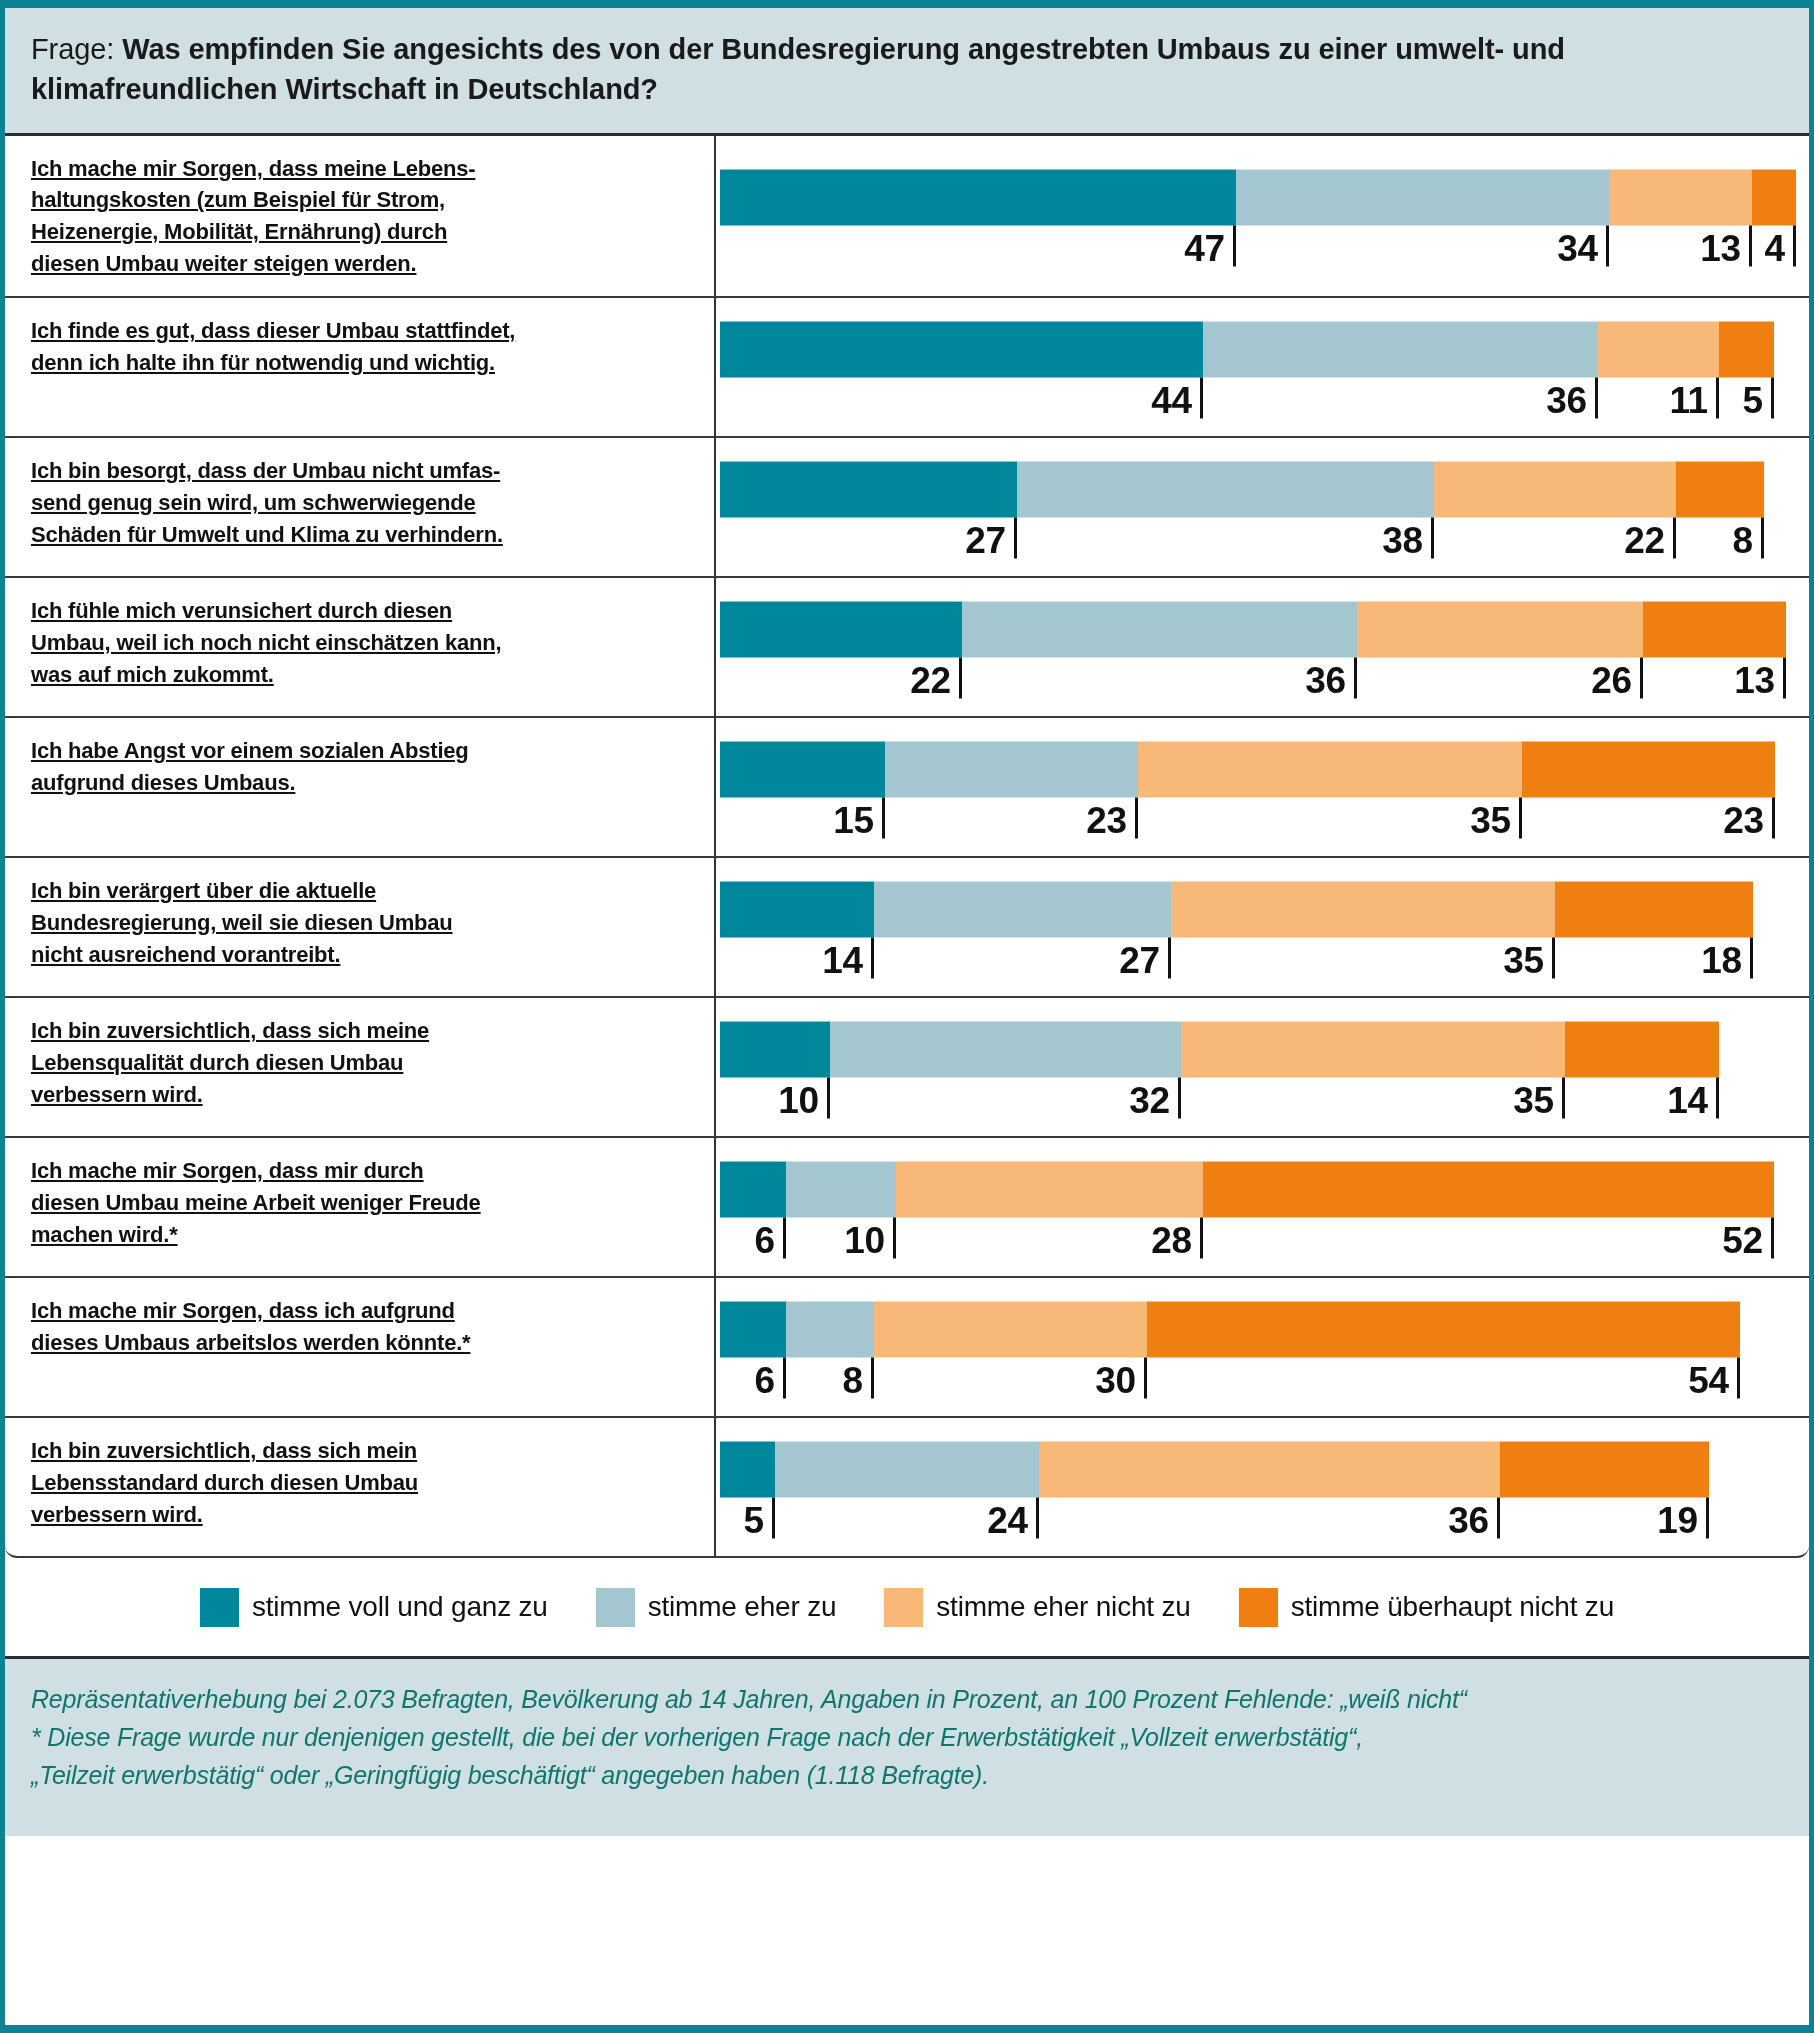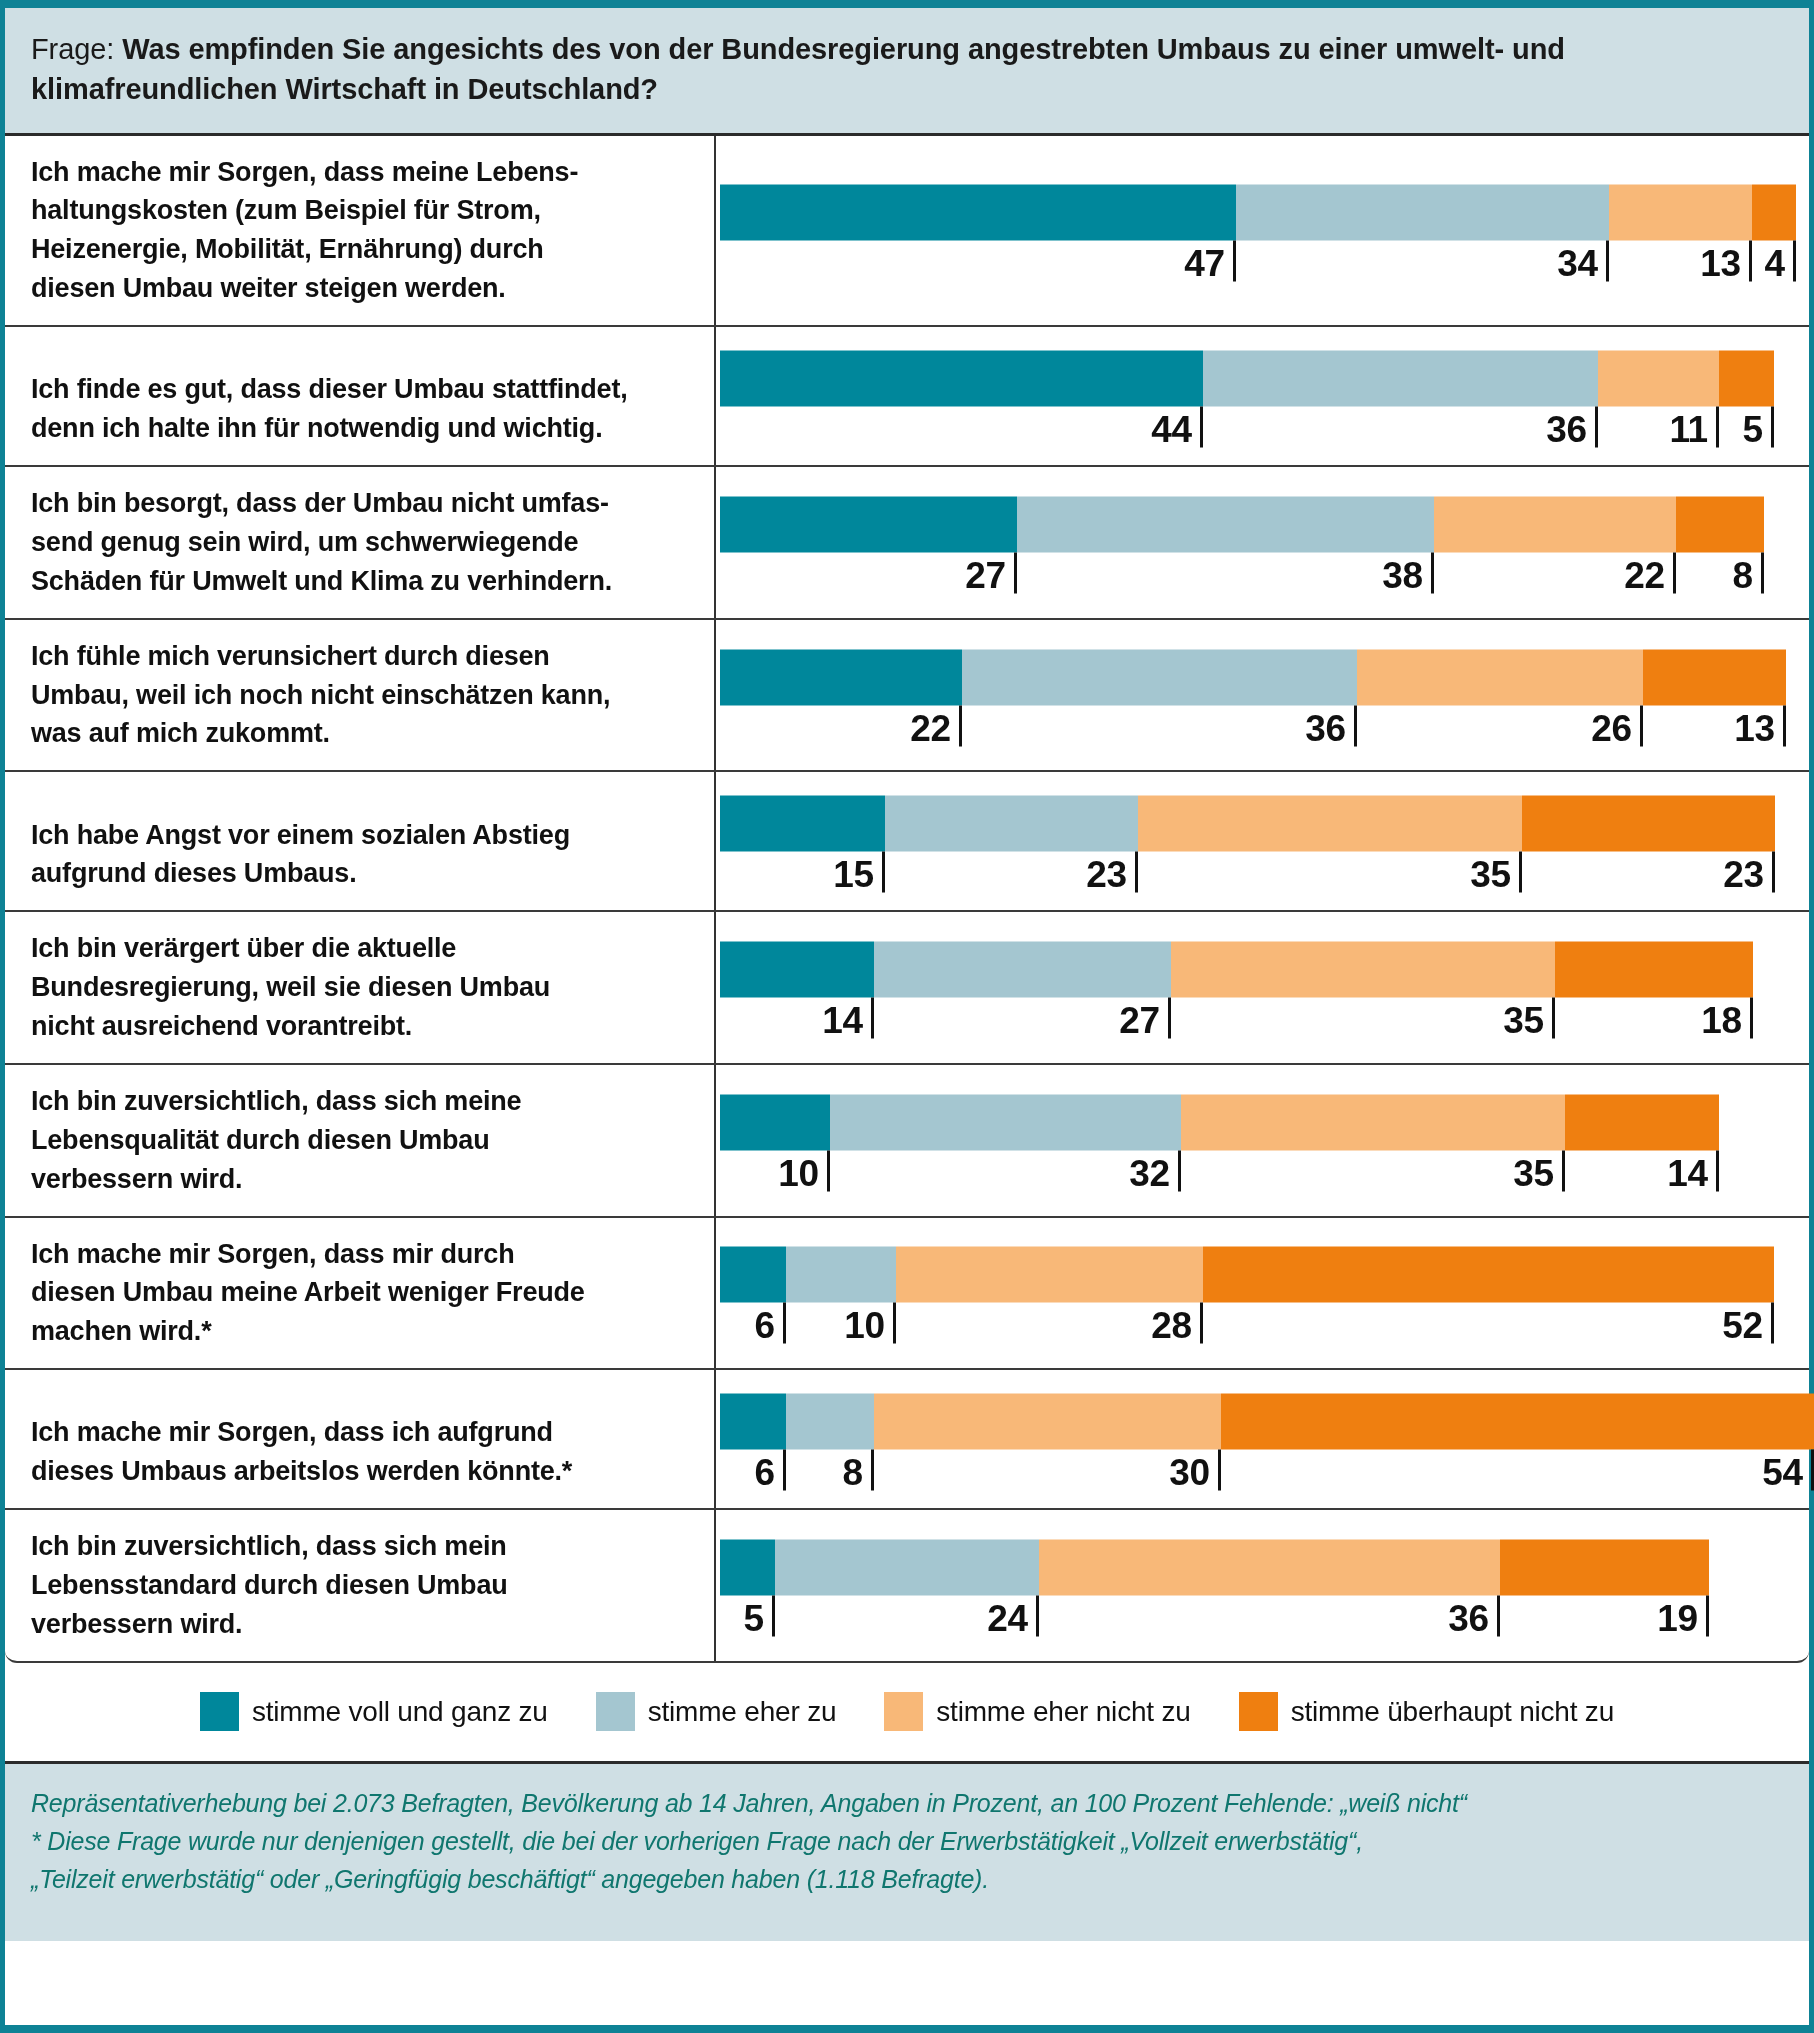--- a/index.html
+++ b/index.html
@@ -49,27 +49,28 @@
     min-height: 140px;
     background: #ffffff;
   }
   .row:last-child { border-bottom: 2.8px solid #3a3a3a; border-radius: 12px; }
 
   .row-label {
     width: 711px;
     flex: 0 0 711px;
     padding: 17px 22.4px 17px 26px;
     display: flex;
-    align-items: flex-end;
-    font-size: 27px;
+    align-items: flex-start;
+    font-size: 22px;
     font-weight: bold;
     line-height: 1.44;
     color: #111111;
     border-right: 2.8px solid #333333;
     letter-spacing: -0.2px;
+    text-decoration: underline;
   }
 
   .row-bar-area {
     flex: 1 1 auto;
     position: relative;
     padding-left: 3.7px;
   }
   .bar-wrap {
     position: absolute;
     left: 3.7px;
@@ -424,21 +425,21 @@
           <div class="bar-wrap">
             <div class="bar-stack">
               <div class="seg c0" style="width: 66px;">
                 <div class="seg-tick"></div>
                 <div class="seg-value">6</div>
               </div>
               <div class="seg c1" style="width: 88px;">
                 <div class="seg-tick"></div>
                 <div class="seg-value">8</div>
               </div>
-              <div class="seg c2" style="width: 347px;">
+              <div class="seg c2" style="width: 273px;">
                 <div class="seg-tick"></div>
                 <div class="seg-value">30</div>
               </div>
               <div class="seg c3" style="width: 593px;">
                 <div class="seg-tick"></div>
                 <div class="seg-value">54</div>
               </div>
             </div>
           </div>
         </div>

